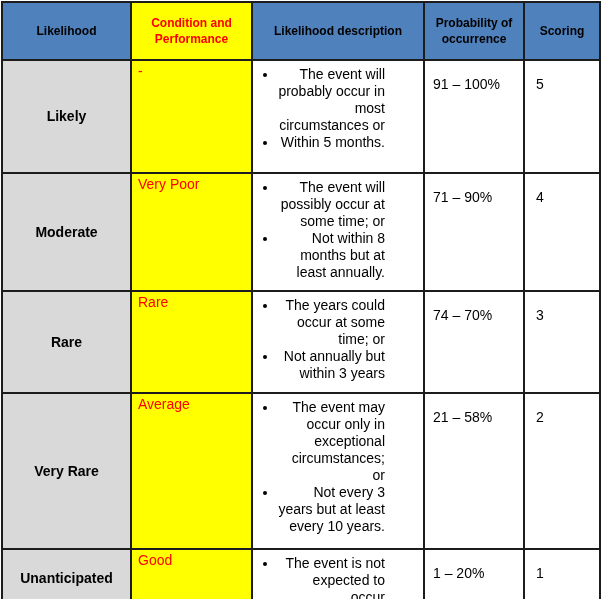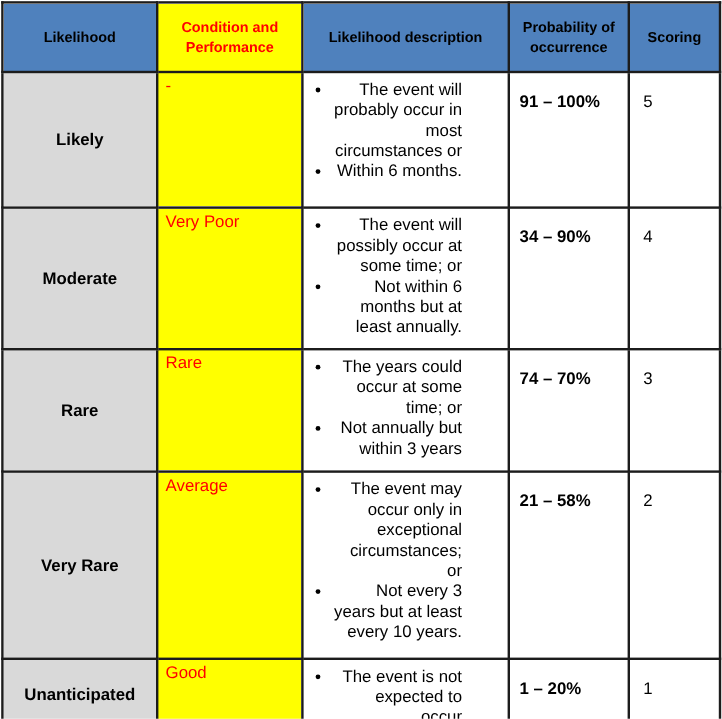--- a/index.html
+++ b/index.html
@@ -59,21 +59,21 @@
     color: var(--alert-red, #FF0000);
     padding: 2px 6px;
   }
   td.cell-description { padding: 0; }
   td.cell-description ul {
     margin: 0;
     padding: 5px 38px 0 25px;
     list-style: disc outside;
   }
   td.cell-description li { margin: 0; padding: 0; text-align: right; }
-  td.cell-probability { padding: 15px 4px 16px 8px; font-weight: bold; }
+  td.cell-probability { padding: 15px 4px 16px 8px; }
   td.cell-scoring { padding: 15px 4px 0 11px; }
 
   tr.h-header { height: 55px; }
   tr.h-likely { height: 113px; }
   tr.h-moderate { height: 118px; }
   tr.h-rare { height: 102px; }
   tr.h-very-rare { height: 156px; }
   tr.h-unanticipated { height: 51px; }
 </style>
 </head>
@@ -97,36 +97,36 @@
         <th class="col-scoring">Scoring</th>
       </tr>
     </thead>
     <tbody>
       <tr class="h-likely">
         <td class="cell-likelihood">Likely</td>
         <td class="cell-condition">-</td>
         <td class="cell-description">
           <ul>
             <li>The event will probably occur in most circumstances or</li>
-            <li>Within 6 months.</li>
+            <li>Within 5 months.</li>
           </ul>
         </td>
         <td class="cell-probability">91 – 100%</td>
         <td class="cell-scoring">5</td>
       </tr>
       <tr class="h-moderate">
         <td class="cell-likelihood">Moderate</td>
         <td class="cell-condition">Very Poor</td>
         <td class="cell-description">
           <ul>
             <li>The event will possibly occur at some time; or</li>
-            <li>Not within 6 months but at least annually.</li>
+            <li>Not within 8 months but at least annually.</li>
           </ul>
         </td>
-        <td class="cell-probability">34 – 90%</td>
+        <td class="cell-probability">71 – 90%</td>
         <td class="cell-scoring">4</td>
       </tr>
       <tr class="h-rare">
         <td class="cell-likelihood">Rare</td>
         <td class="cell-condition">Rare</td>
         <td class="cell-description">
           <ul>
             <li>The years could occur at some time; or</li>
             <li>Not annually but within 3 years</li>
           </ul>

